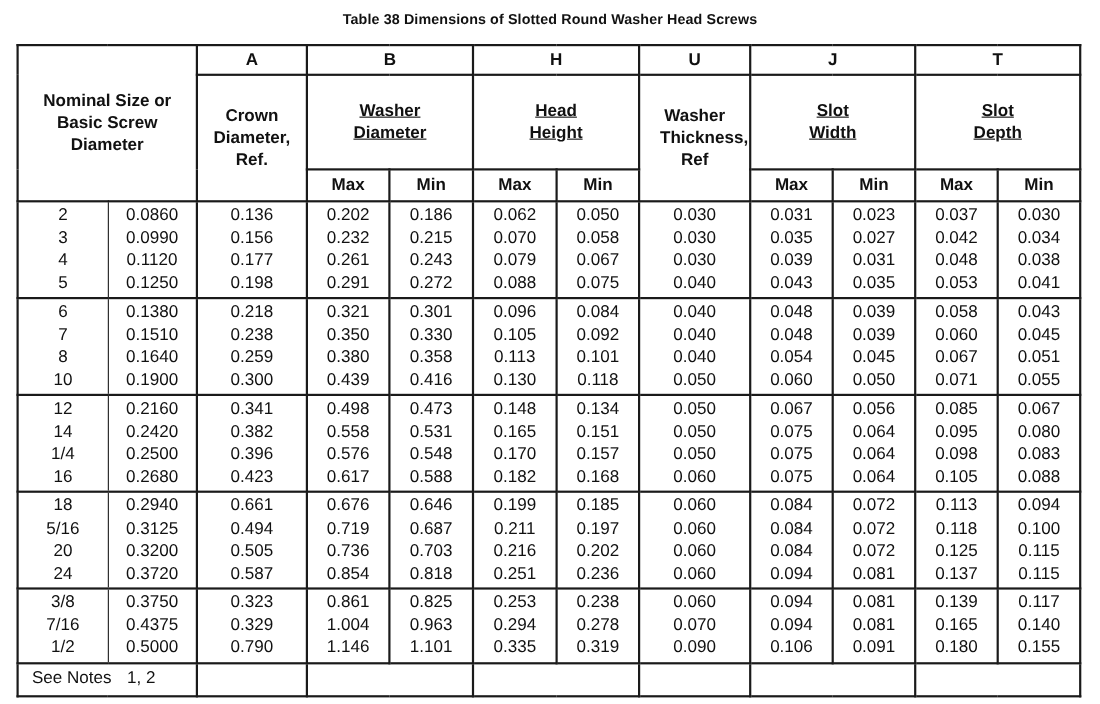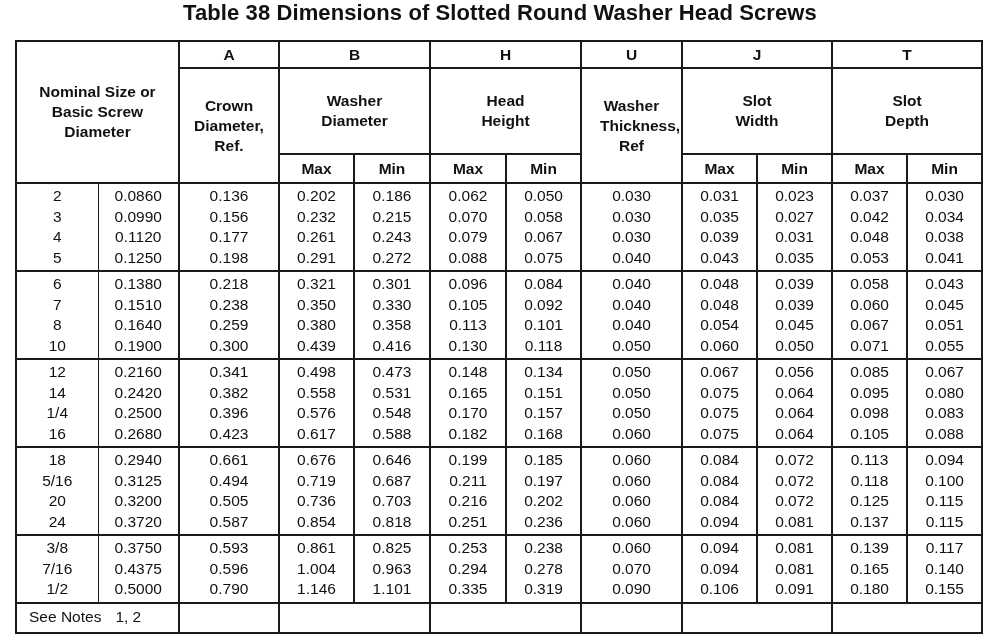--- a/index.html
+++ b/index.html
@@ -1,25 +1,25 @@
 <!DOCTYPE html>
 <html><head>
 <meta charset="utf-8">
 <style>
   html, body { margin: 0; padding: 0; background: #ffffff; }
   body { width: 1000px; height: 640px; position: relative; overflow: hidden;
          font-family: "Liberation Sans", sans-serif; color: #111; }
-  .title { position: absolute; left: 0; width: 1000px; top: 0; text-align: center;
-           font-weight: bold; font-size: 22px; letter-spacing: 0.1px; }
+  .title { position: absolute; left: 0; width: 1000px; top: 10px; text-align: center;
+           font-weight: bold; font-size: 13px; letter-spacing: 0.1px; }
   table { position: absolute; left: 15px; top: 40px; border-collapse: collapse;
           table-layout: fixed; width: 966px; }
   td, th { border: 2px solid #1a1a1a; padding: 0; text-align: center; vertical-align: middle; }
   th { font-weight: bold; font-size: 15.5px; line-height: 20px; }
   th.letter { height: 25px; }
-  th.desc { height: 52px; }
+  th.desc { height: 52px; text-decoration: underline; }
   th.sub { height: 27px; }
   td { font-size: 15.5px; line-height: 20.5px; vertical-align: top; padding-top: 2px; padding-bottom: 2px; }
   td .v { display: block; }
   tr.notes td { height: 28px; vertical-align: middle; padding: 0; }
   .notes-cell { text-align: left; padding-left: 12px !important; margin-top: 29px; }
   .notes-cell span { display: inline-block; }
   .notes-num { margin-left: 14px; }
   td.nom { border-right: 1px solid #1a1a1a; }
   td.bas { border-left: 1px solid #1a1a1a; }
 </style>
@@ -374,22 +374,22 @@
           <span class="v">3/8</span>
           <span class="v">7/16</span>
           <span class="v">1/2</span>
         </td>
         <td class="bas">
           <span class="v">0.3750</span>
           <span class="v">0.4375</span>
           <span class="v">0.5000</span>
         </td>
         <td>
-          <span class="v">0.593</span>
-          <span class="v">0.596</span>
+          <span class="v">0.323</span>
+          <span class="v">0.329</span>
           <span class="v">0.790</span>
         </td>
         <td>
           <span class="v">0.861</span>
           <span class="v">1.004</span>
           <span class="v">1.146</span>
         </td>
         <td>
           <span class="v">0.825</span>
           <span class="v">0.963</span>

